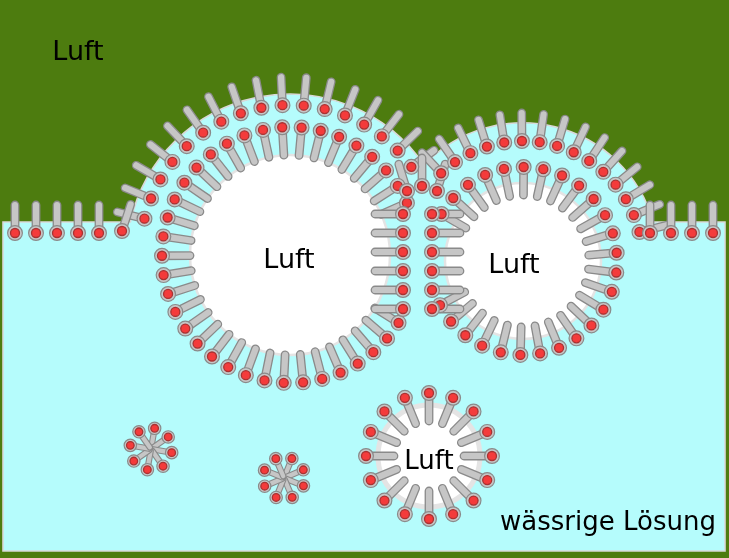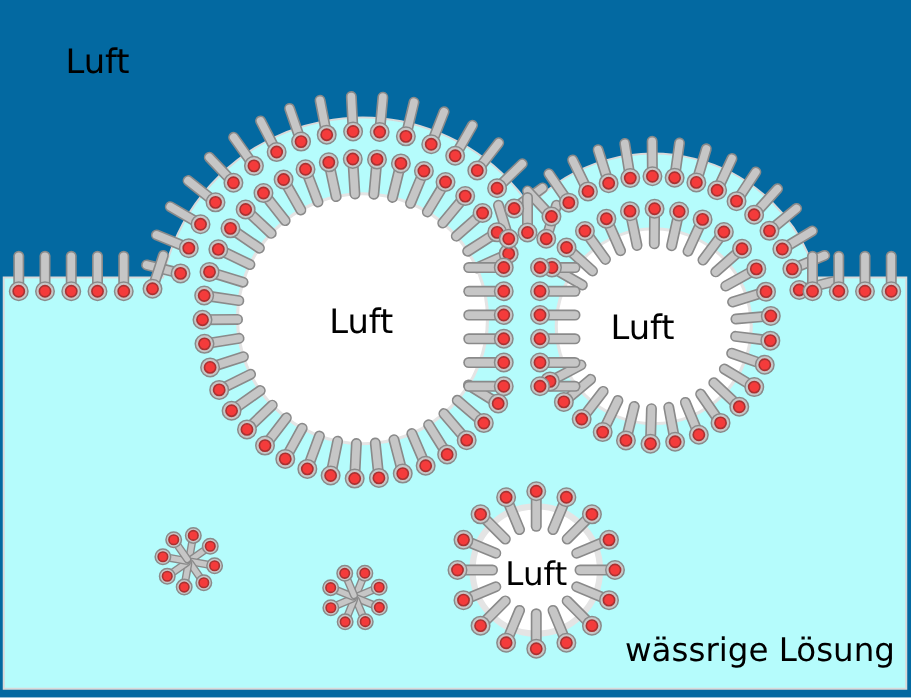--- a/index.html
+++ b/index.html
@@ -1,16 +1,16 @@
 <!DOCTYPE html>
 <html><head>
 <meta charset="utf-8">
 <style>
   html,body{margin:0;padding:0;background:#ffffff;}
-  .stage{position:relative;width:729px;height:558px;background:#0369a1;overflow:hidden;}
+  .stage{position:relative;width:729px;height:558px;background:#4d7c0f;overflow:hidden;}
   svg{display:block;}
   text{font-family:"DejaVu Sans","Liberation Sans",sans-serif;fill:#000;}
 </style>
 </head>
 <body>
 
 <div class="stage">
   <svg id="scene" width="729" height="558" viewBox="0 0 729 558" xmlns="http://www.w3.org/2000/svg">
     <g id="water-layer">
         <path d="M 3 222 L 130.4 222 A 163 163 0 0 1 424 165 A 136 136 0 0 1 653.3 222 L 725 222 L 725 551 L 3 551 Z" fill="#b5fcfc" stroke="#d9d9d9" stroke-width="1.6"></path>

